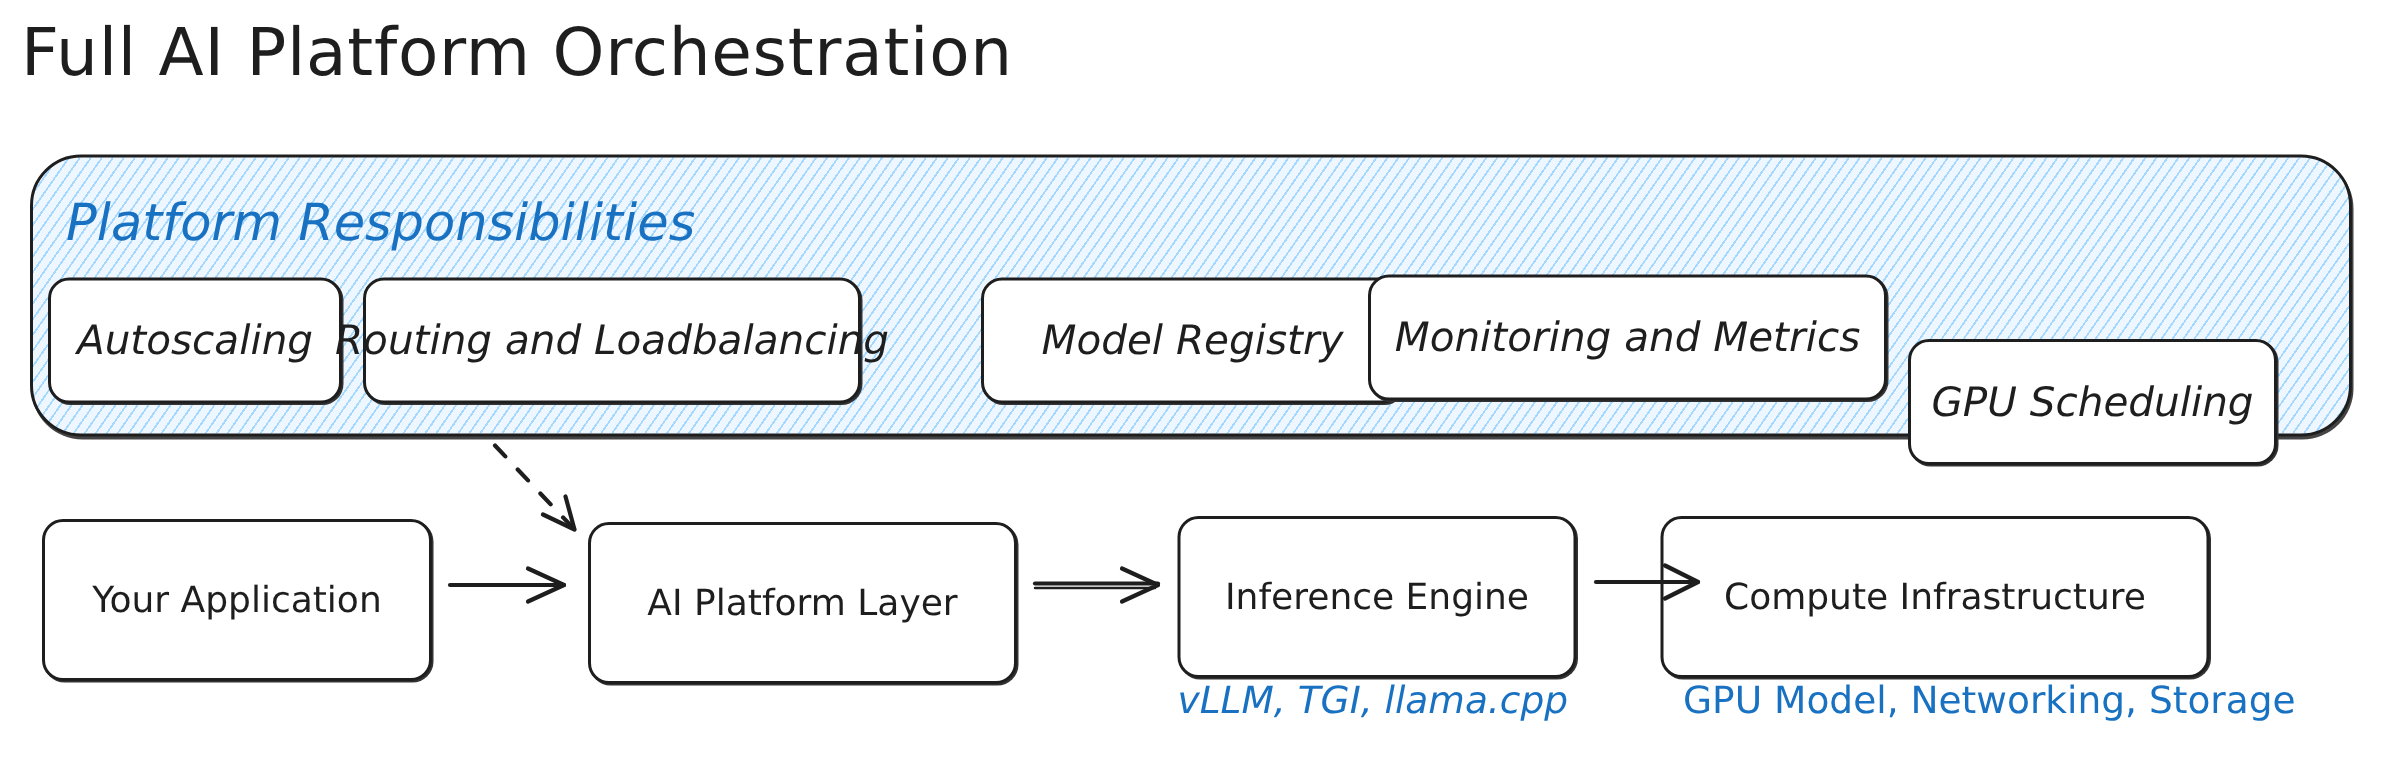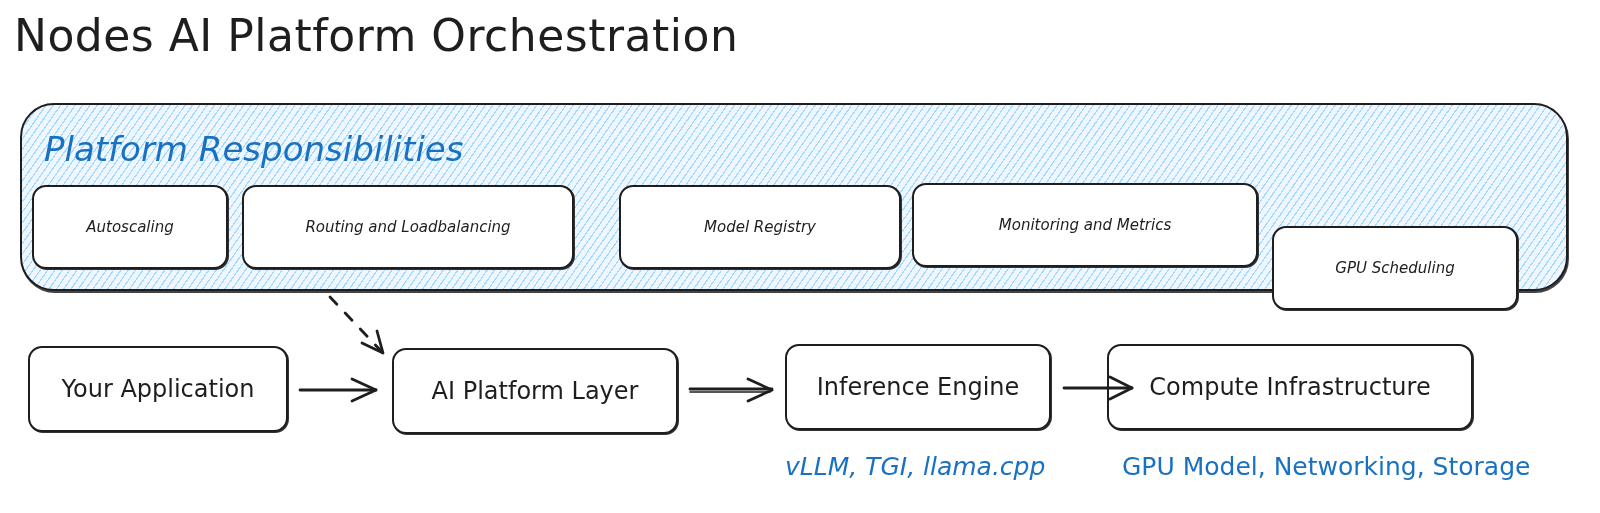--- a/index.html
+++ b/index.html
@@ -8,40 +8,40 @@
     .title { position: absolute; left: 14px; top: 10px; font-size: 44px; letter-spacing: 0.5px;
              font-family: "DejaVu Sans", sans-serif; font-weight: normal; color: #1e1e1e; }
     .group { position: absolute; left: 20px; top: 103px; width: 1548px; height: 188px;
              border: 2.5px solid #1e1e1e; border-radius: 34px; box-sizing: border-box;
              background-color: #eef7ff;
              background-image: repeating-linear-gradient(-55deg, #a5d8ff 0px, #a5d8ff 1.2px, transparent 1.2px, transparent 6px);
              box-shadow: 1px 2px 0 #444; font-style: italic; }
     .group-title { position: absolute; left: 22px; top: 24px; font-size: 34px; color: #1971c2; }
     .box { position: absolute; background: #ffffff; border: 2.5px solid #1e1e1e; border-radius: 14px;
            box-sizing: border-box; display: flex; align-items: center; justify-content: center;
-           font-size: 15px; color: #1e1e1e; box-shadow: 1px 1px 0 #333; white-space: nowrap; }
+           font-size: 27px; color: #1e1e1e; box-shadow: 1px 1px 0 #333; white-space: nowrap; }
     .resp .box { height: 84px; top: 80px; }
-    .flow .box { height: 86px; top: 346px; font-size: 24px; }
+    .flow .box { height: 108px; top: 346px; font-size: 24px; }
     .note { position: absolute; top: 452px; font-size: 25px; color: #1971c2; white-space: nowrap; }
     svg.arrows { position: absolute; left: 0; top: 0; width: 1600px; height: 513px; pointer-events: none; }
   </style>
 </head>
 <body>
 
-<div class="title">Nodes AI Platform Orchestration</div>
+<div class="title">Full AI Platform Orchestration</div>
 
 <div class="group resp">
   <div class="group-title">Platform Responsibilities</div>
   <div class="box" style="left:10px; width:196px;">
     <span>Autoscaling</span>
   </div>
   <div class="box" style="left:220px; width:332px;">
     <span>Routing and Loadbalancing</span>
   </div>
-  <div class="box" style="left:597px; width:282px;">
+  <div class="box" style="left:632px; width:282px;">
     <span>Model Registry</span>
   </div>
   <div class="box" style="left:890px; width:346px; top:78px;">
     <span>Monitoring and Metrics</span>
   </div>
   <div class="box" style="left:1250px; width:246px; top:76px;margin-top:45px;">
     <span>GPU Scheduling</span>
   </div>
 </div>
 

